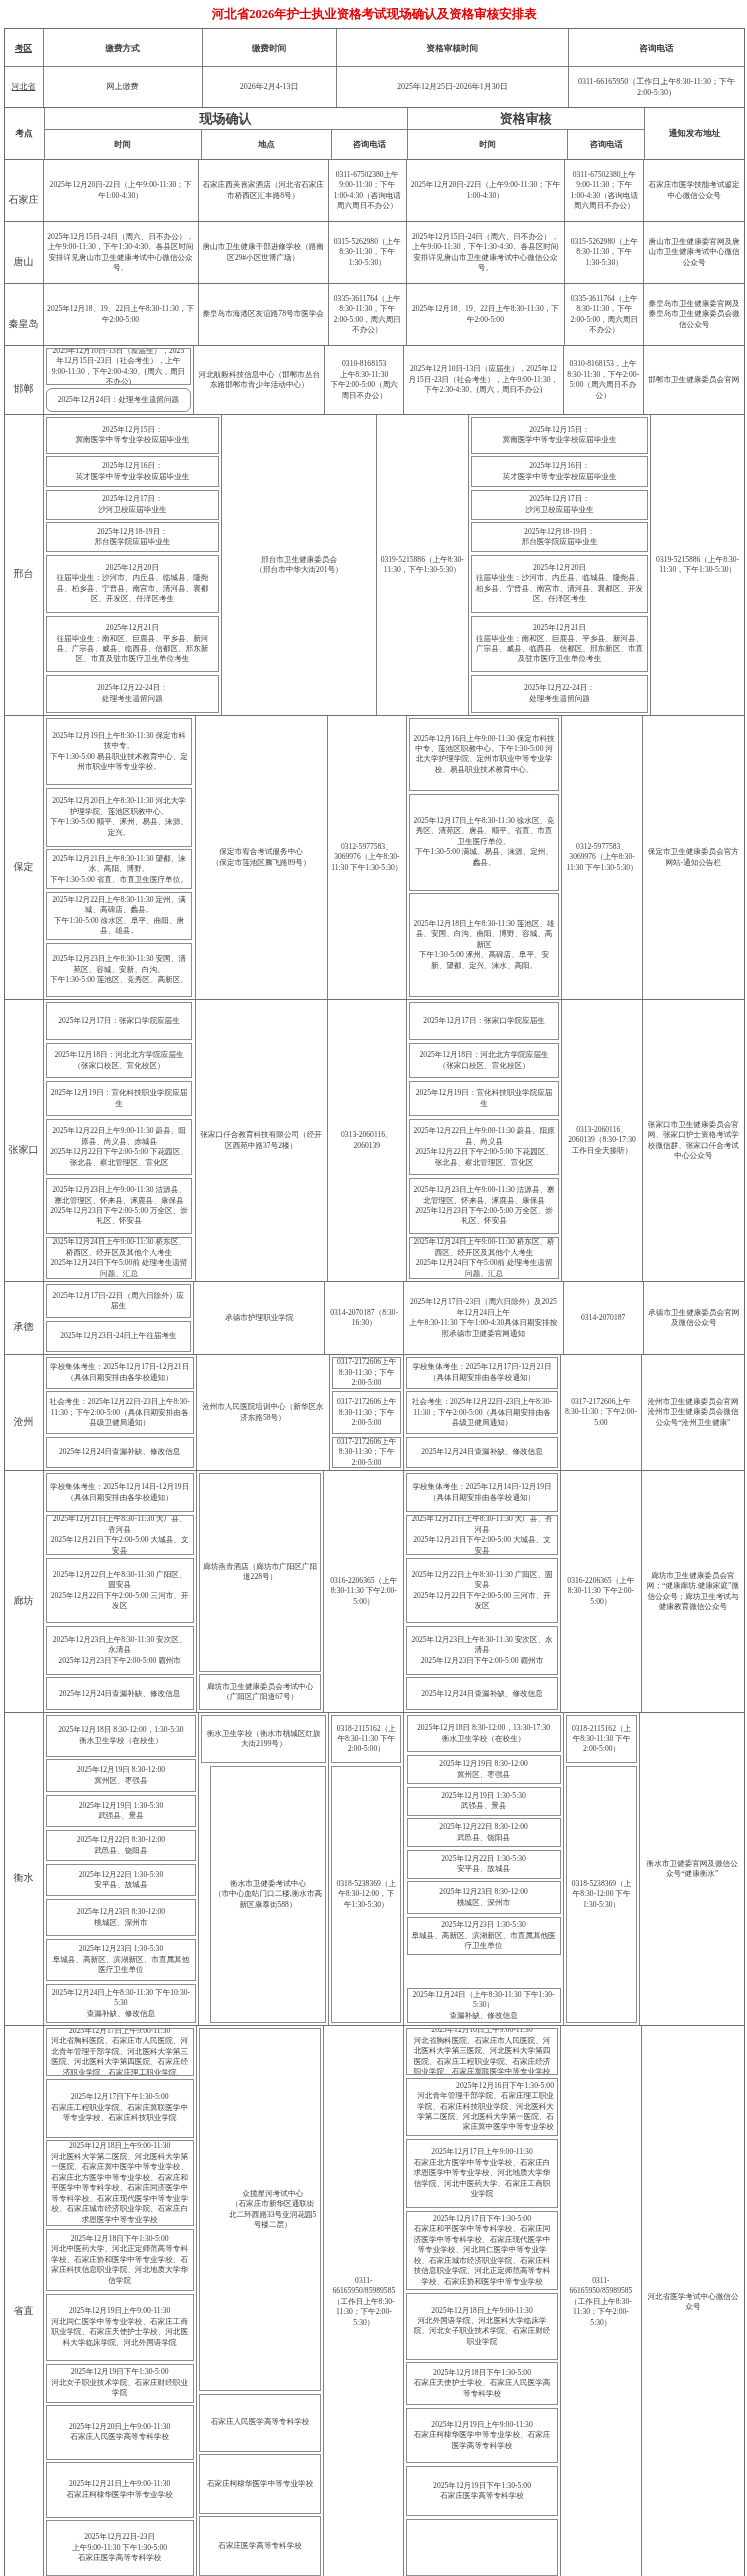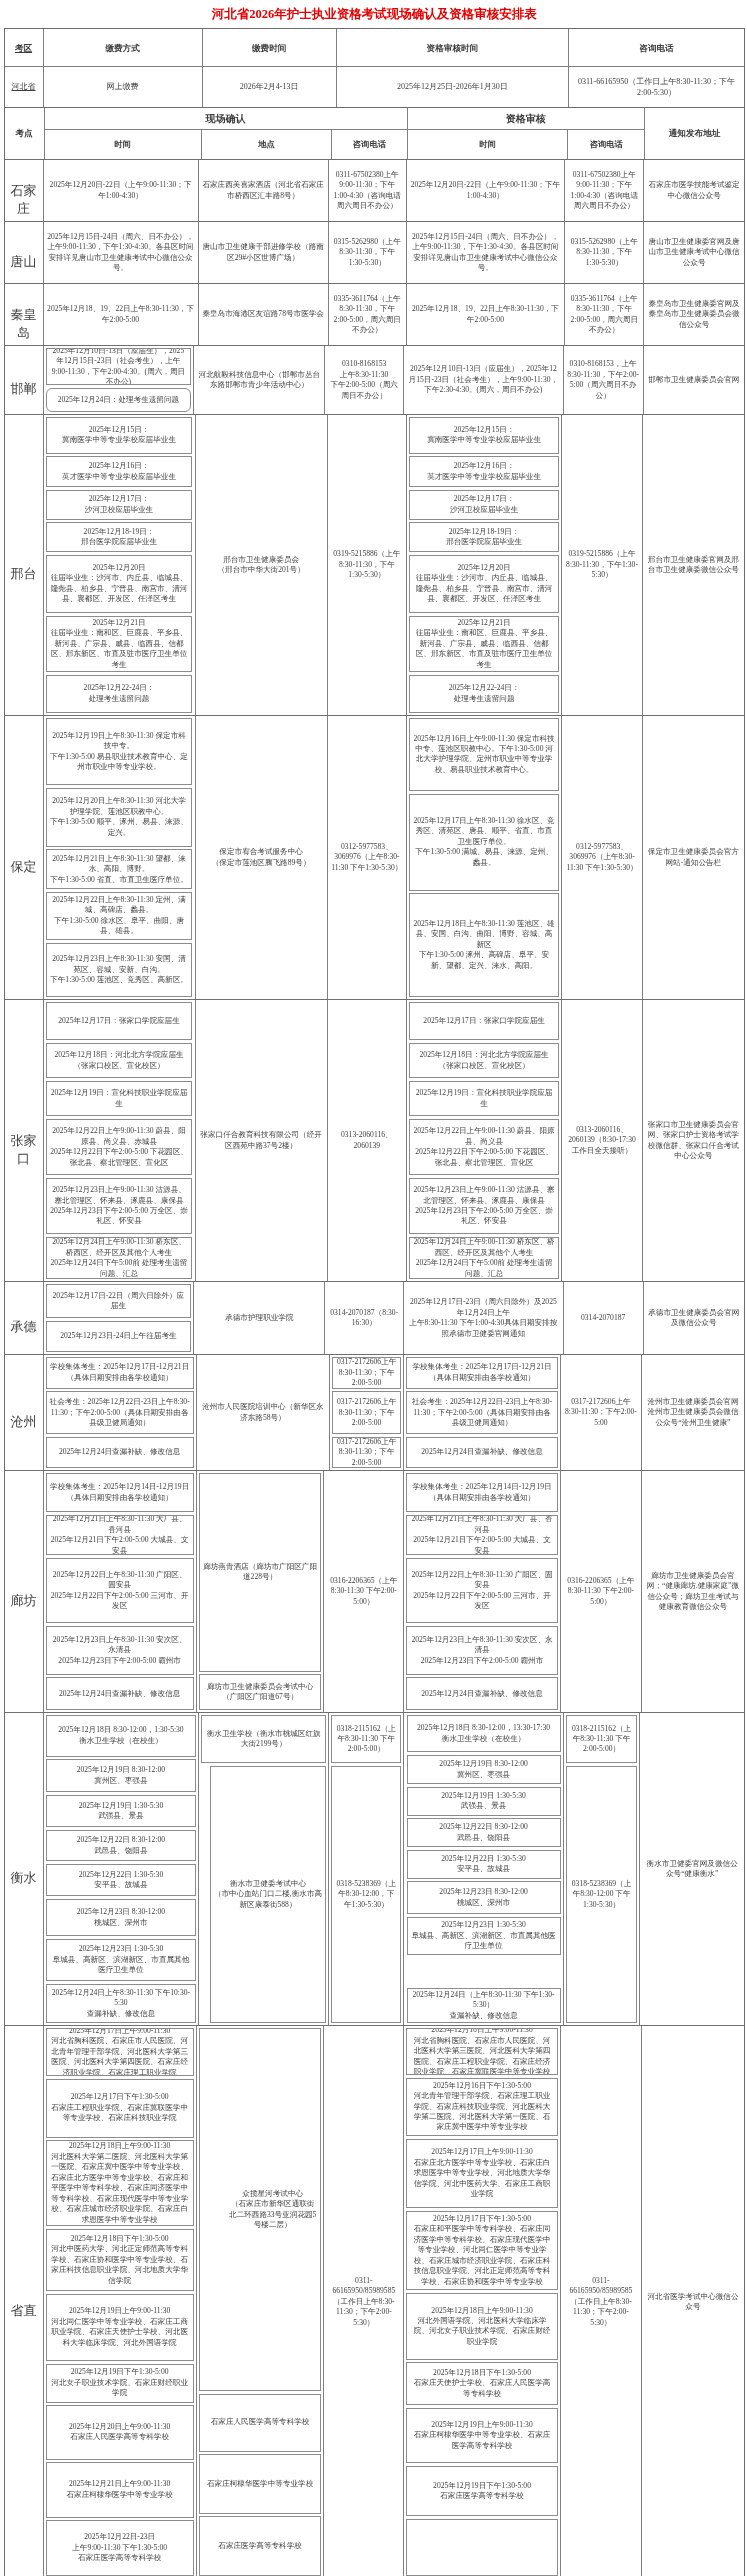--- a/index.html
+++ b/index.html
@@ -19,42 +19,42 @@
   .pc0{flex:0 0 39px;padding:1.4px 1.4px;text-decoration:underline;}
   .pc1{flex:229;} .pc2{flex:190;} .pc3{flex:343;} .pc4{flex:255;}
   
   .stable{border:1.4px solid #6b6b6b;}
   .shead{display:flex;height:51px;align-items:stretch;}
   .sh-site{flex:0 0 39px;display:flex;align-items:center;justify-content:center;
            font-weight:bold;font-size:8.6px;border-right:0.7px solid #7f7f7f;}
   .g{display:flex;flex-direction:column;border-right:0.7px solid #7f7f7f;min-width:0;}
   .g-confirm{flex:528;} .g-review{flex:345;}
   .g-label{height:21px;display:flex;align-items:center;justify-content:center;
-           font-weight:bold;font-size:10px;border-bottom:0.7px solid #7f7f7f;}
+           font-weight:bold;font-size:13px;border-bottom:0.7px solid #7f7f7f;}
   .g-subs{flex:1;display:flex;align-items:stretch;}
   .sh-sub{display:flex;align-items:center;justify-content:center;font-weight:bold;
           font-size:8.3px;border-right:0.7px solid #7f7f7f;min-width:0;}
   .sh-sub:last-child{border-right:none;}
   .w-ctime{flex:229;} .w-loc{flex:190;} .w-cphone{flex:109;}
   .w-rtime{flex:234;} .w-rphone{flex:111;}
   .sh-notice{flex:144;display:flex;align-items:center;justify-content:center;
              font-weight:bold;font-size:8.6px;}
   .srow{display:flex;align-items:stretch;border-top:1.4px solid #6f6f6f;box-sizing:border-box;}
   .scol{border-right:0.7px solid #7f7f7f;display:flex;flex-direction:column;min-width:0;
         box-sizing:border-box;overflow:hidden;}
   .scol:last-child{border-right:none;}
   .c-site{flex:0 0 39px;} .c-ctime{flex:229;} .c-loc{flex:190;} .c-cphone{flex:109;}
   .c-rtime{flex:234;} .c-rphone{flex:111;} .c-notice{flex:144;}
   .scol.single{justify-content:center;align-items:center;text-align:center;padding:2.1px 3.5px;}
   .scol.multi{padding:0.7px;}
   .subbox{border:0.7px solid #8c8c8c;margin:1.4px;flex-basis:0;min-height:0;
           display:flex;align-items:center;justify-content:center;text-align:center;
           padding:1.4px 2.8px;box-sizing:border-box;overflow:hidden;}
   .ctext{white-space:pre-line;font-size:7.6px;line-height:1.38;}
-  .c-site .ctext{font-size:13px;margin-top:18px;}
+  .c-site .ctext{font-size:10px;margin-top:18px;}
 </style>
 </head>
 <body>
 
 <div class="page">
   <h1 class="title">河北省2026年护士执业资格考试现场确认及资格审核安排表</h1>
 
   <div class="ptable">
     <div class="prow phead">
       <div class="pc pc0">考区</div>
@@ -259,23 +259,20 @@
 往届毕业生：南和区、巨鹿县、平乡县、新河县、广宗县、威县、临西县、信都区、邢东新区、市直及驻市医疗卫生单位考生</div>
             </div>
             <div class="subbox" style="flex-grow: 59;">
               <div class="ctext">2025年12月22-24日：
 处理考生遗留问题</div>
             </div>
           </div>
           <div class="scol c-rphone single">
             <div class="ctext">0319-5215886（上午8:30-11:30，下午1:30-5:30）</div>
           </div>
-          <div class="scol c-notice single">
-            <div class="ctext">邢台市卫生健康委官网及邢台市卫生健康委微信公众号</div>
-          </div>
         </div>
         <div class="srow" style="height: 284px;">
           <div class="scol c-site single">
             <div class="ctext">保定</div>
           </div>
           <div class="scol c-ctime multi">
             <div class="subbox" style="flex-grow: 98;">
               <div class="ctext">2025年12月19日上午8:30-11:30 保定市科技中专。
 下午1:30-5:00 易县职业技术教育中心、定州市职业中等专业学校。</div>
             </div>
@@ -684,21 +681,21 @@
             </div>
           </div>
           <div class="scol c-cphone single">
             <div class="ctext">0311-66165950/85989585（工作日上午8:30-11:30；下午2:00-5:30）</div>
           </div>
           <div class="scol c-rtime multi">
             <div class="subbox" style="flex-grow: 78;">
               <div class="ctext">2025年12月16日上午9:00-11:30
 河北省胸科医院、石家庄市人民医院、河北医科大学第三医院、河北医科大学第四医院、石家庄工程职业学院、石家庄经济职业学院、石家庄冀联医学中等专业学校</div>
             </div>
-            <div class="subbox" style="flex-grow: 100;">
+            <div class="subbox" style="flex-grow: 100; text-align: right;">
               <div class="ctext">2025年12月16日下午1:30-5:00
 河北青年管理干部学院、石家庄理工职业学院、石家庄科技职业学院、河北医科大学第二医院、河北医科大学第一医院、石家庄冀中医学中等专业学校</div>
             </div>
             <div class="subbox" style="flex-grow: 120;">
               <div class="ctext">2025年12月17日上午9:00-11:30
 石家庄北方医学中等专业学校、石家庄白求恩医学中等专业学校、河北地质大学华信学院、河北中医药大学、石家庄工商职业学院</div>
             </div>
             <div class="subbox" style="flex-grow: 140;">
               <div class="ctext">2025年12月17日下午1:30-5:00
 石家庄和平医学中等专科学校、石家庄同济医学中等专科学校、石家庄现代医学中等专业学校、河北同仁医学中等专业学校、石家庄城市经济职业学院、石家庄科技信息职业学院、河北正定师范高等专科学校、石家庄协和医学中等专业学校</div>

